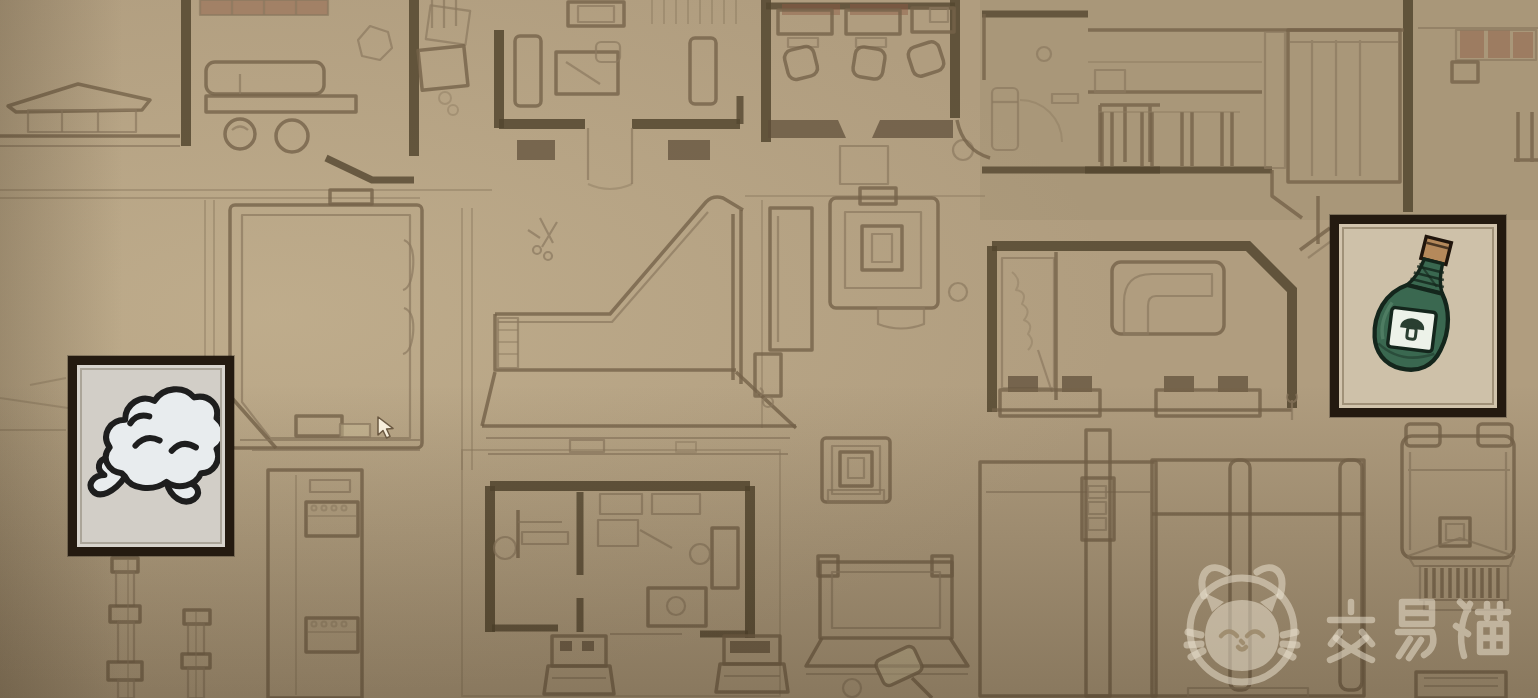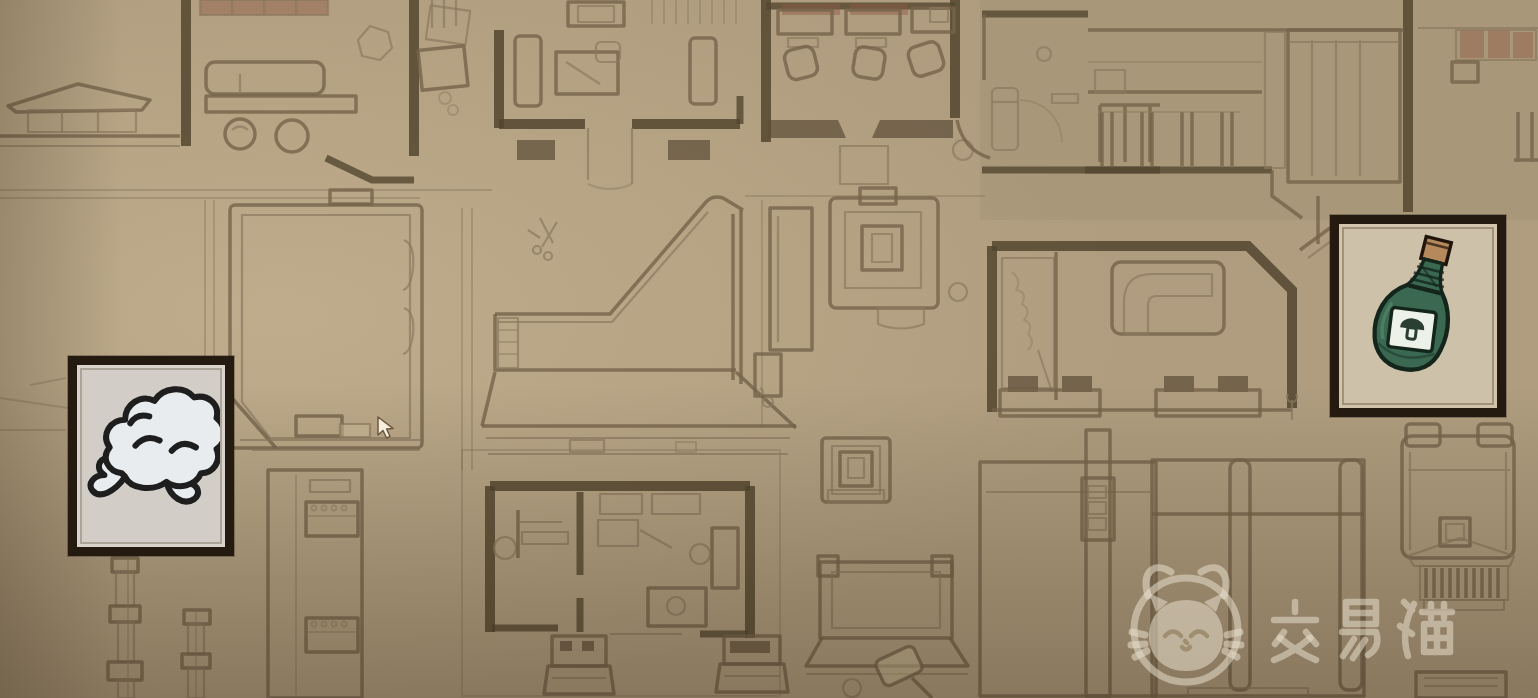--- a/index.html
+++ b/index.html
@@ -19,21 +19,21 @@
   .card{position:absolute;box-sizing:border-box;border:9px solid #241a10;
         box-shadow:0 0 0 1px rgba(0,0,0,.25);}
   .card-left{left:68px;top:356px;width:166px;height:200px;background:#d8d4cd;}
   .card-right{left:1330px;top:215px;width:176px;height:202px;background:rgba(219,208,186,.78);}
   .card-inner{position:absolute;inset:3px;display:flex;align-items:center;justify-content:center;}
   .card-left .card-inner{border:2px solid #aba599;background:#d2cec7;}
   .card-right .card-inner{border:2px solid rgba(122,106,80,.55);background:rgba(201,189,164,.35);}
   
   #cursor{position:absolute;left:376px;top:416px;width:20px;height:24px;}
   
-  #watermark{position:absolute;left:1104px;top:555px;width:378px;height:143px;}
+  #watermark{position:absolute;left:1160px;top:555px;width:378px;height:143px;}
   .wm{stroke:#e8decc;fill:none;stroke-width:7;stroke-linecap:round;stroke-linejoin:round;opacity:.55;}
   .wmg{stroke:#e8decc;fill:none;stroke-width:6.5;stroke-linecap:round;stroke-linejoin:round;opacity:.55;}
   .wmf{fill:#e8decc;opacity:.55;stroke:none;}
   .wmc{stroke:#9c8a6b;fill:none;stroke-width:4.5;stroke-linecap:round;opacity:.9;}
   .wm-text{position:absolute;left:160px;top:45px;font-size:58px;font-weight:bold;
            letter-spacing:6px;color:transparent;user-select:none;}
 </style>
 </head>
 <body>
 

